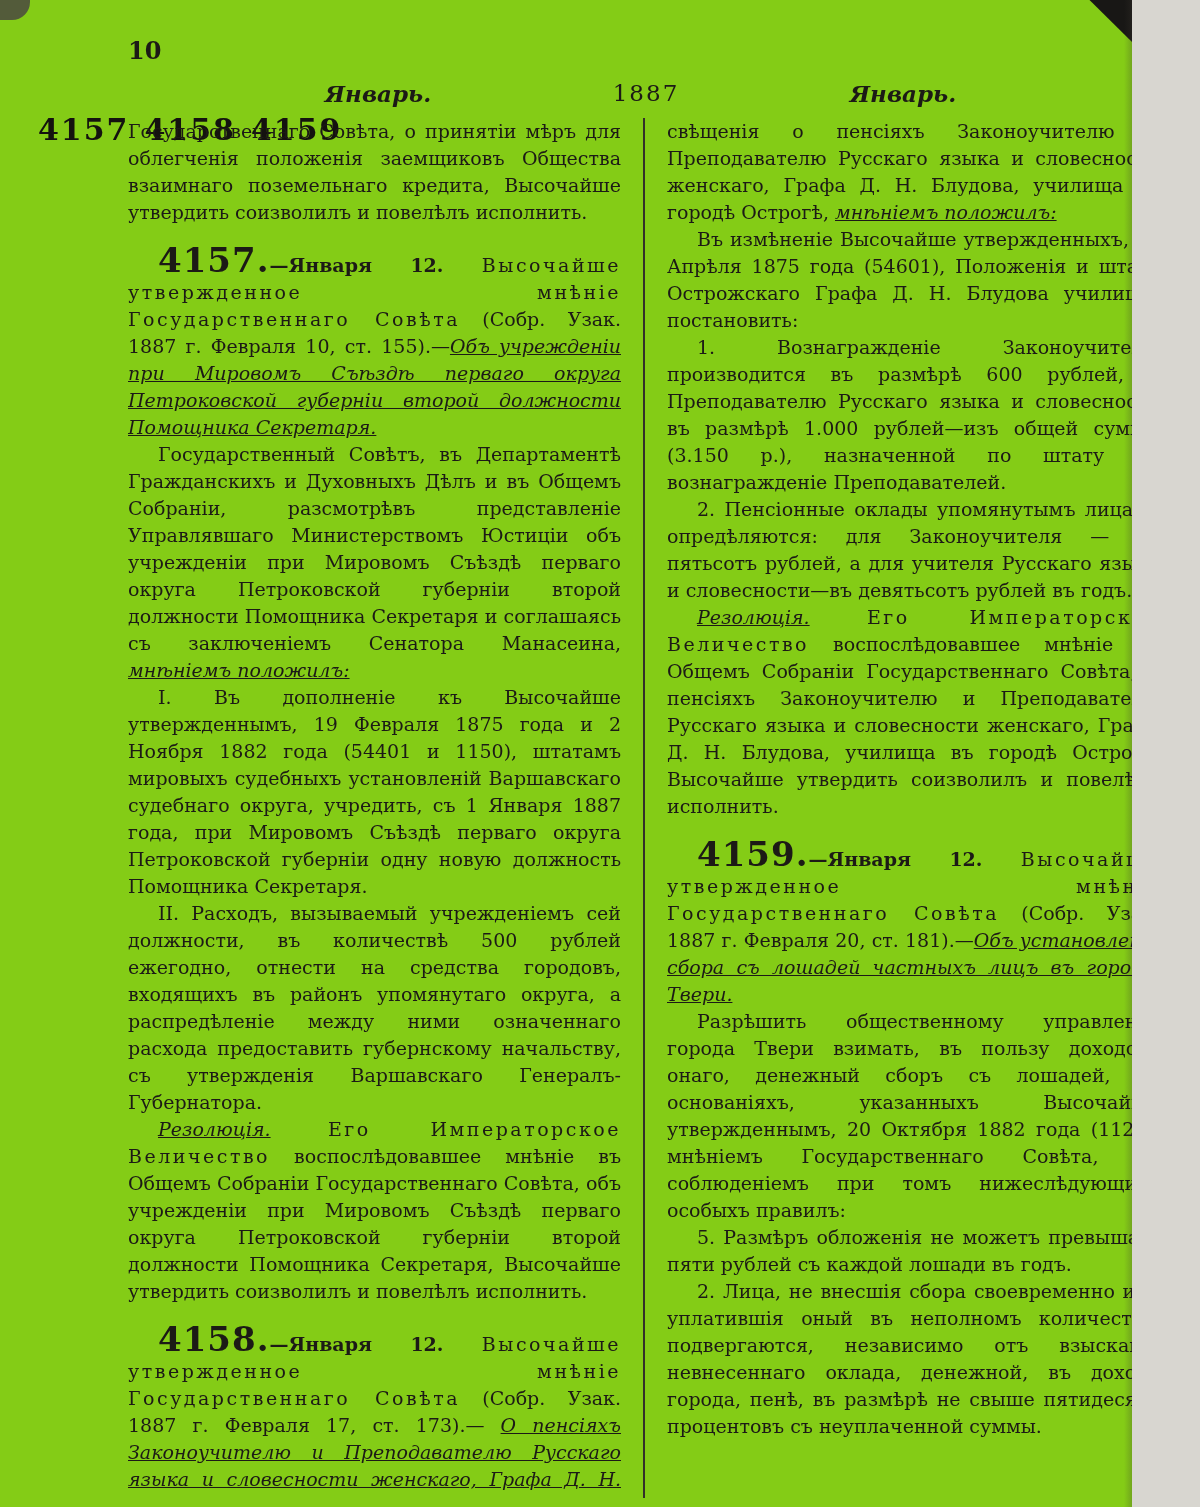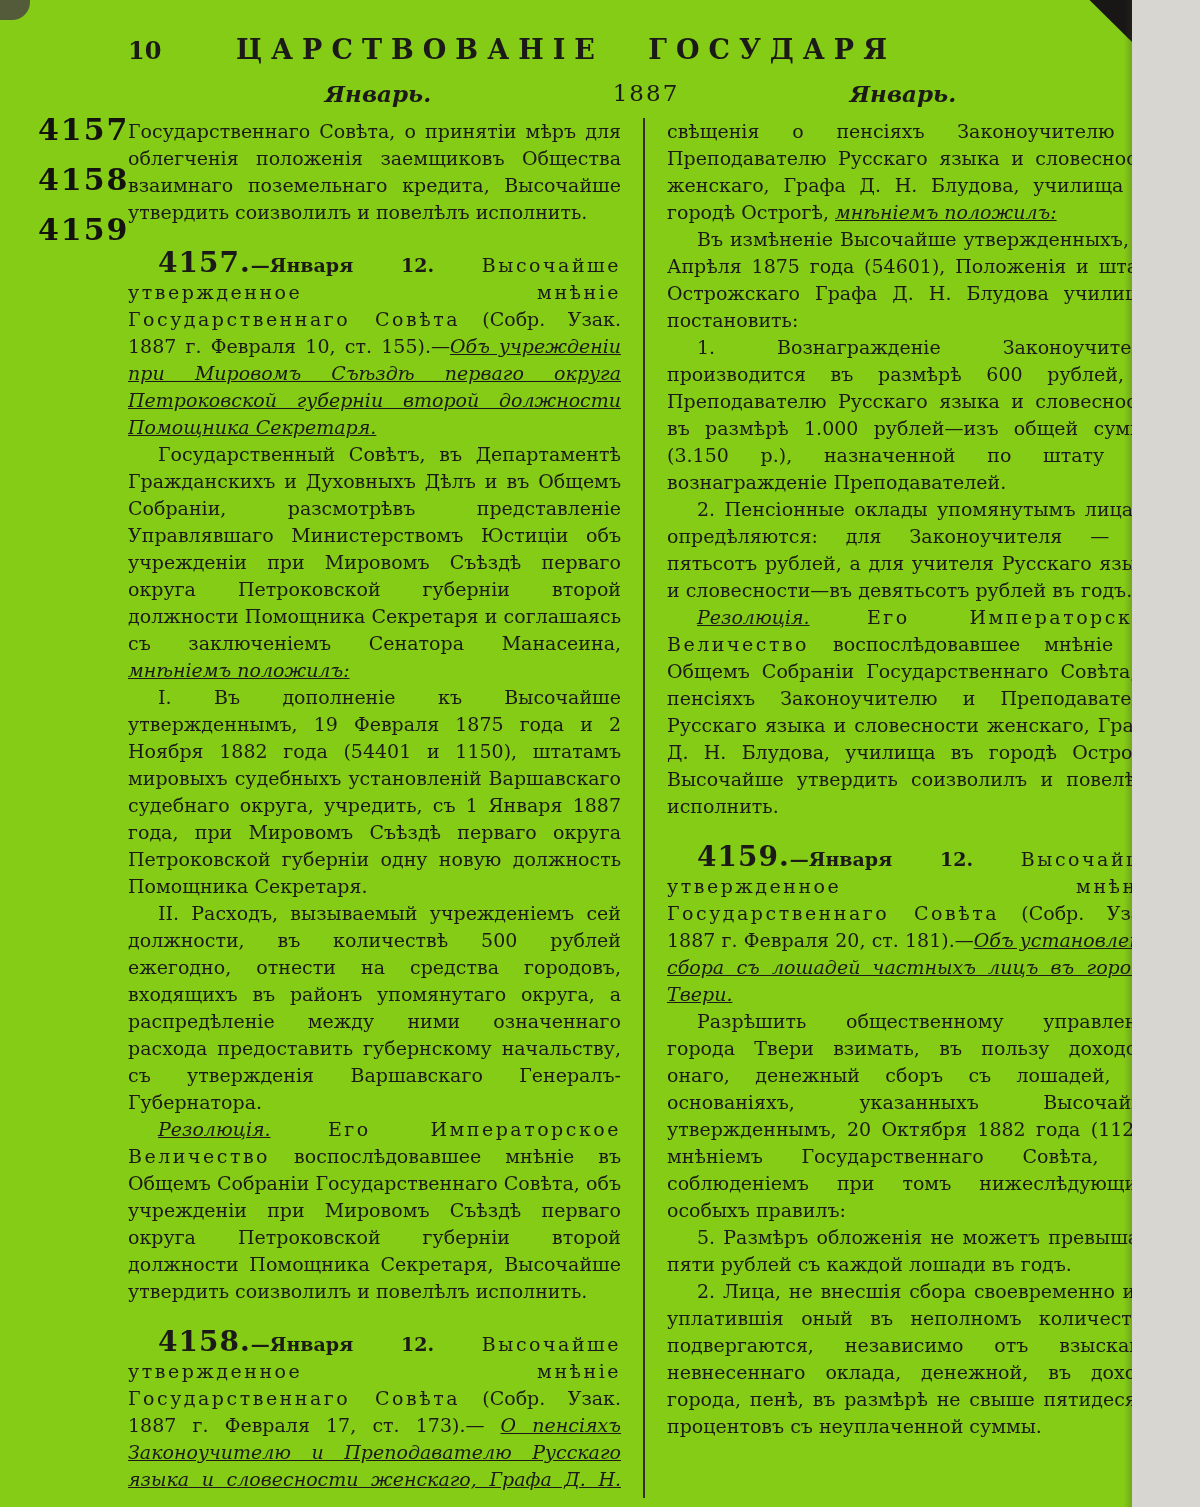--- a/index.html
+++ b/index.html
@@ -44,21 +44,21 @@
   }
   .subheader { position:absolute; left:0; top:80px; width:100%; height:34px; }
   .sub { position:absolute; transform:translateX(-50%); font-size:23px; white-space:nowrap; }
   .month-left  { left:378px; font-style:italic; font-weight:bold; }
   .year        { left:646px; font-weight:normal; letter-spacing:2px; }
   .month-right { left:903px; font-style:italic; font-weight:bold; }
 
   
   .margin-numbers {
     position:absolute; left:38px; top:112px;
-    display:flex; flex-direction:column; gap:15px;
+    display:flex; flex-direction:row; gap:15px;
   }
   .margin-number {
     font-size:30px; font-weight:bold; letter-spacing:2px; color:#14120f;
   }
 
   
   .columns {
     position:absolute; left:128px; top:118px;
     width:1032px; height:1380px;
     display:flex;
@@ -76,36 +76,35 @@
 
   .para { text-indent:0; }
   .para.indent { text-indent:30px; }
   .para.entry { margin-top:26px; text-indent:30px; }
 
   .seg-n  { }
   .seg-i  { font-style:italic;text-decoration:underline; }
   .seg-sp { letter-spacing:2.5px; }
   .seg-b  { font-weight:bold; }
   .seg-num {
-    font-size:28px; font-weight:bold; line-height:0;
+    font-size:34px; font-weight:bold; line-height:0;
     letter-spacing:1px;
   }
 </style>
 </head>
 <body>
 
 <div class="page">
 
   <div class="artifact corner-left"></div>
   <div class="artifact corner-right"></div>
   <div class="artifact edge-right"></div>
 
   <div class="page-number">10</div>
 
-  <div class="running-title">ЦАРСТВОВАНІЕ ГОСУДАРЯ</div>
 
   <div class="subheader">
     <span class="sub month-left">Январь.</span>
     <span class="sub year">1887</span>
     <span class="sub month-right">Январь.</span>
   </div>
 
   <div class="margin-numbers">
       <div class="margin-number">4157</div>
       <div class="margin-number">4158</div>

